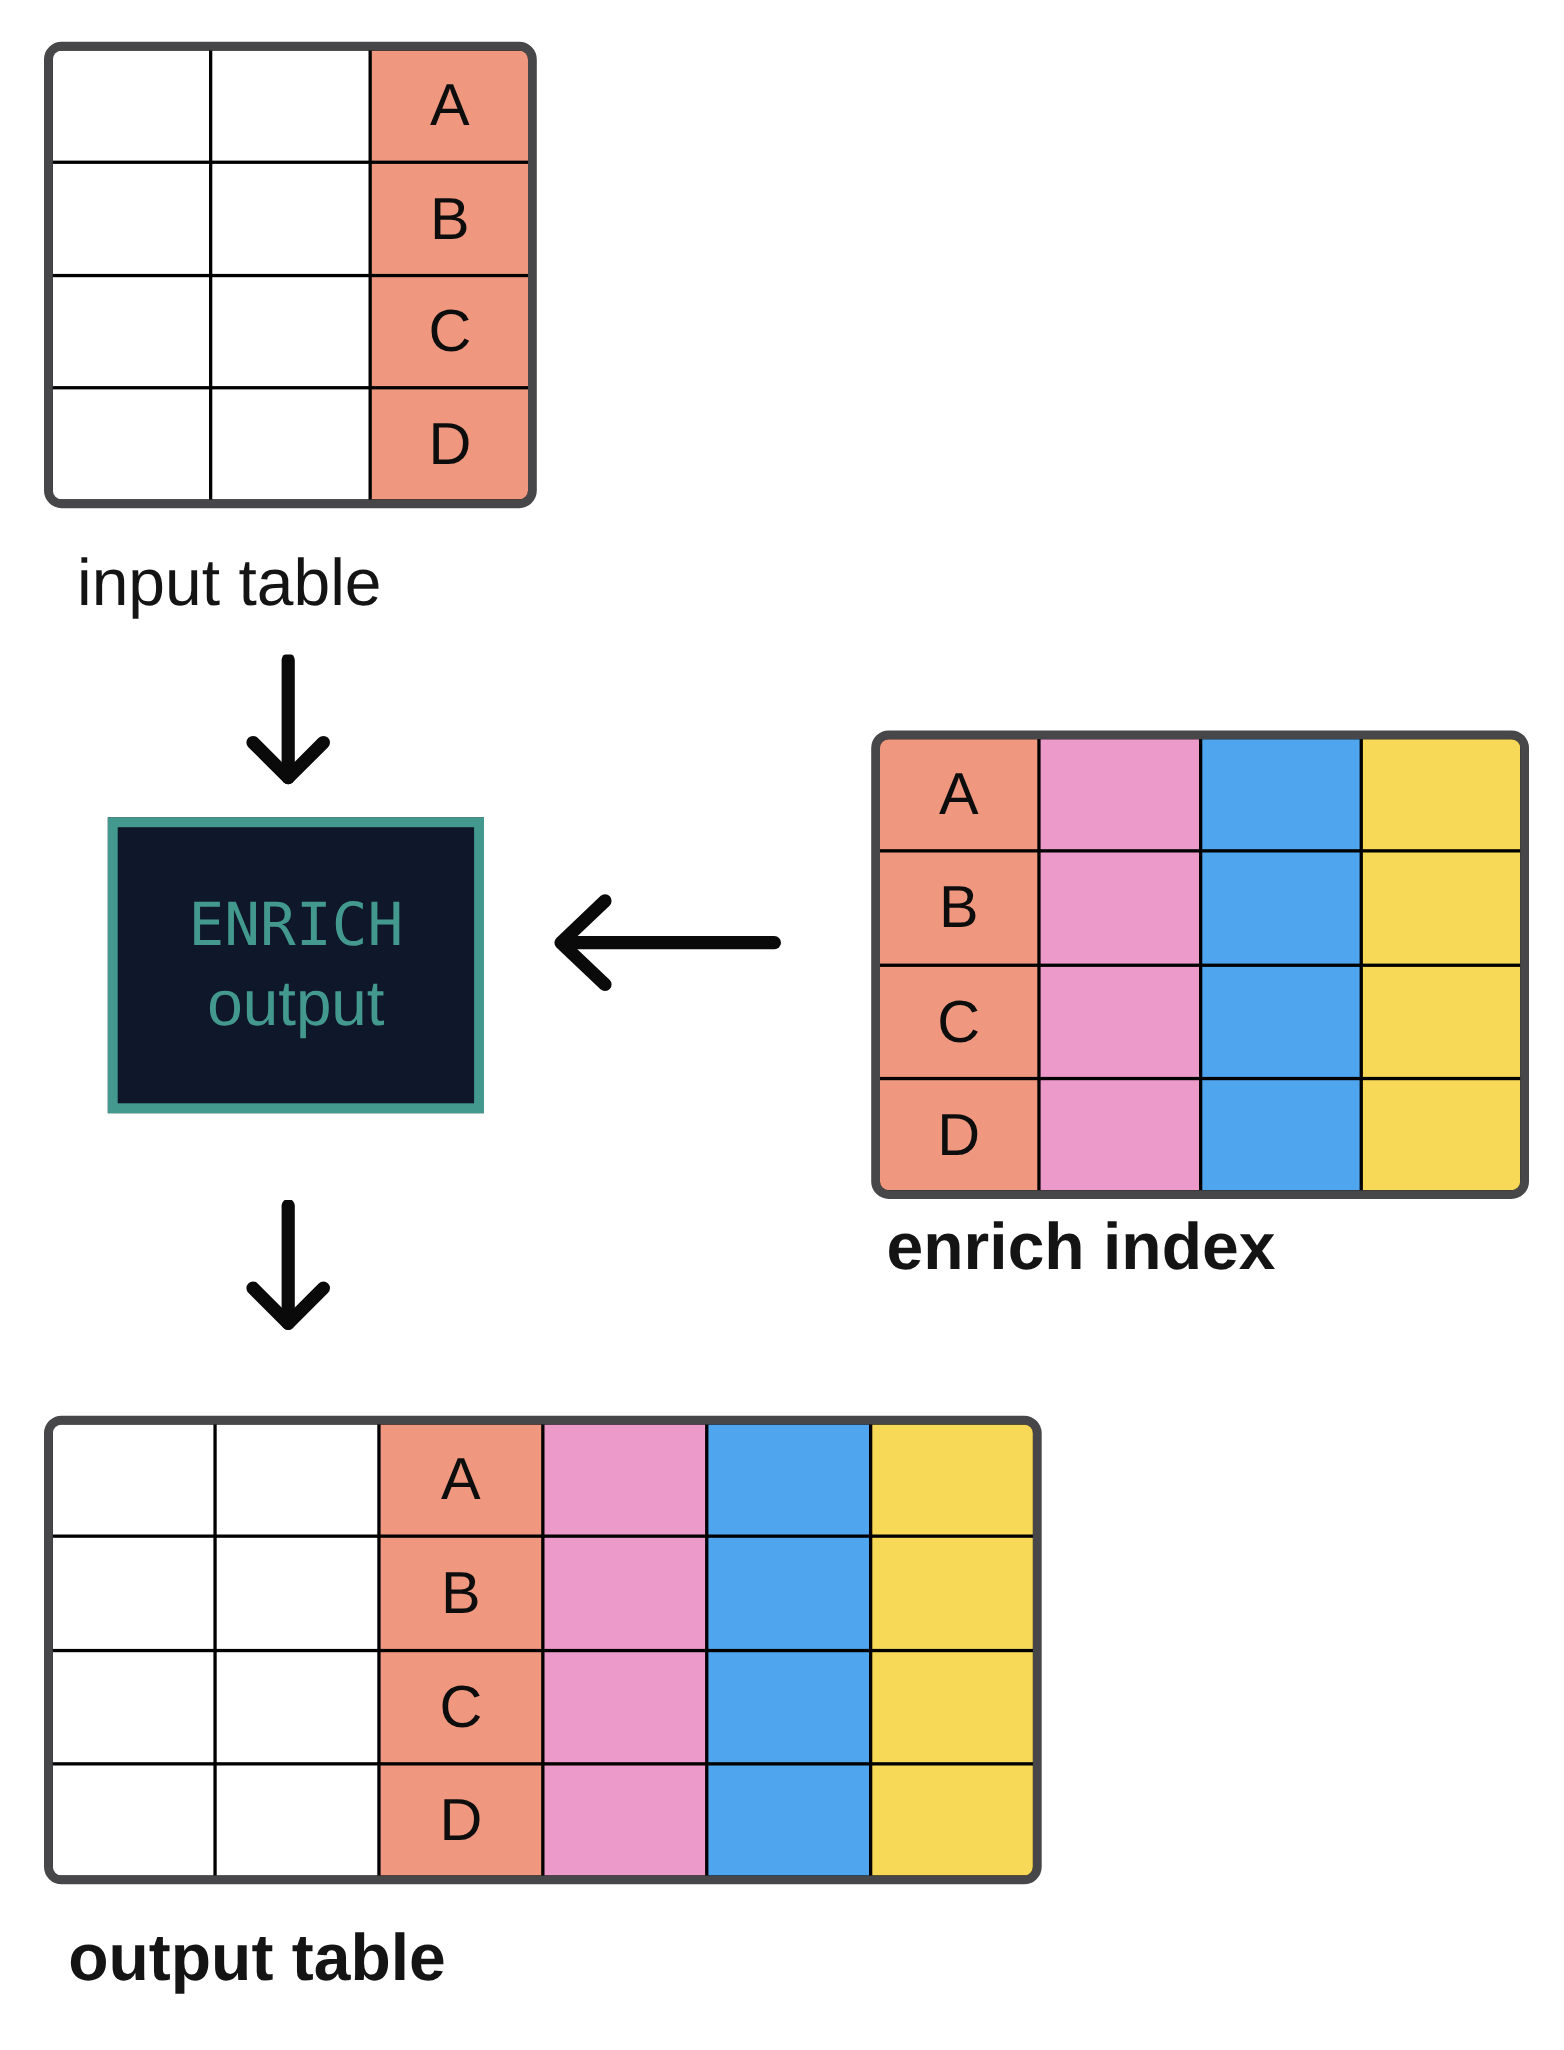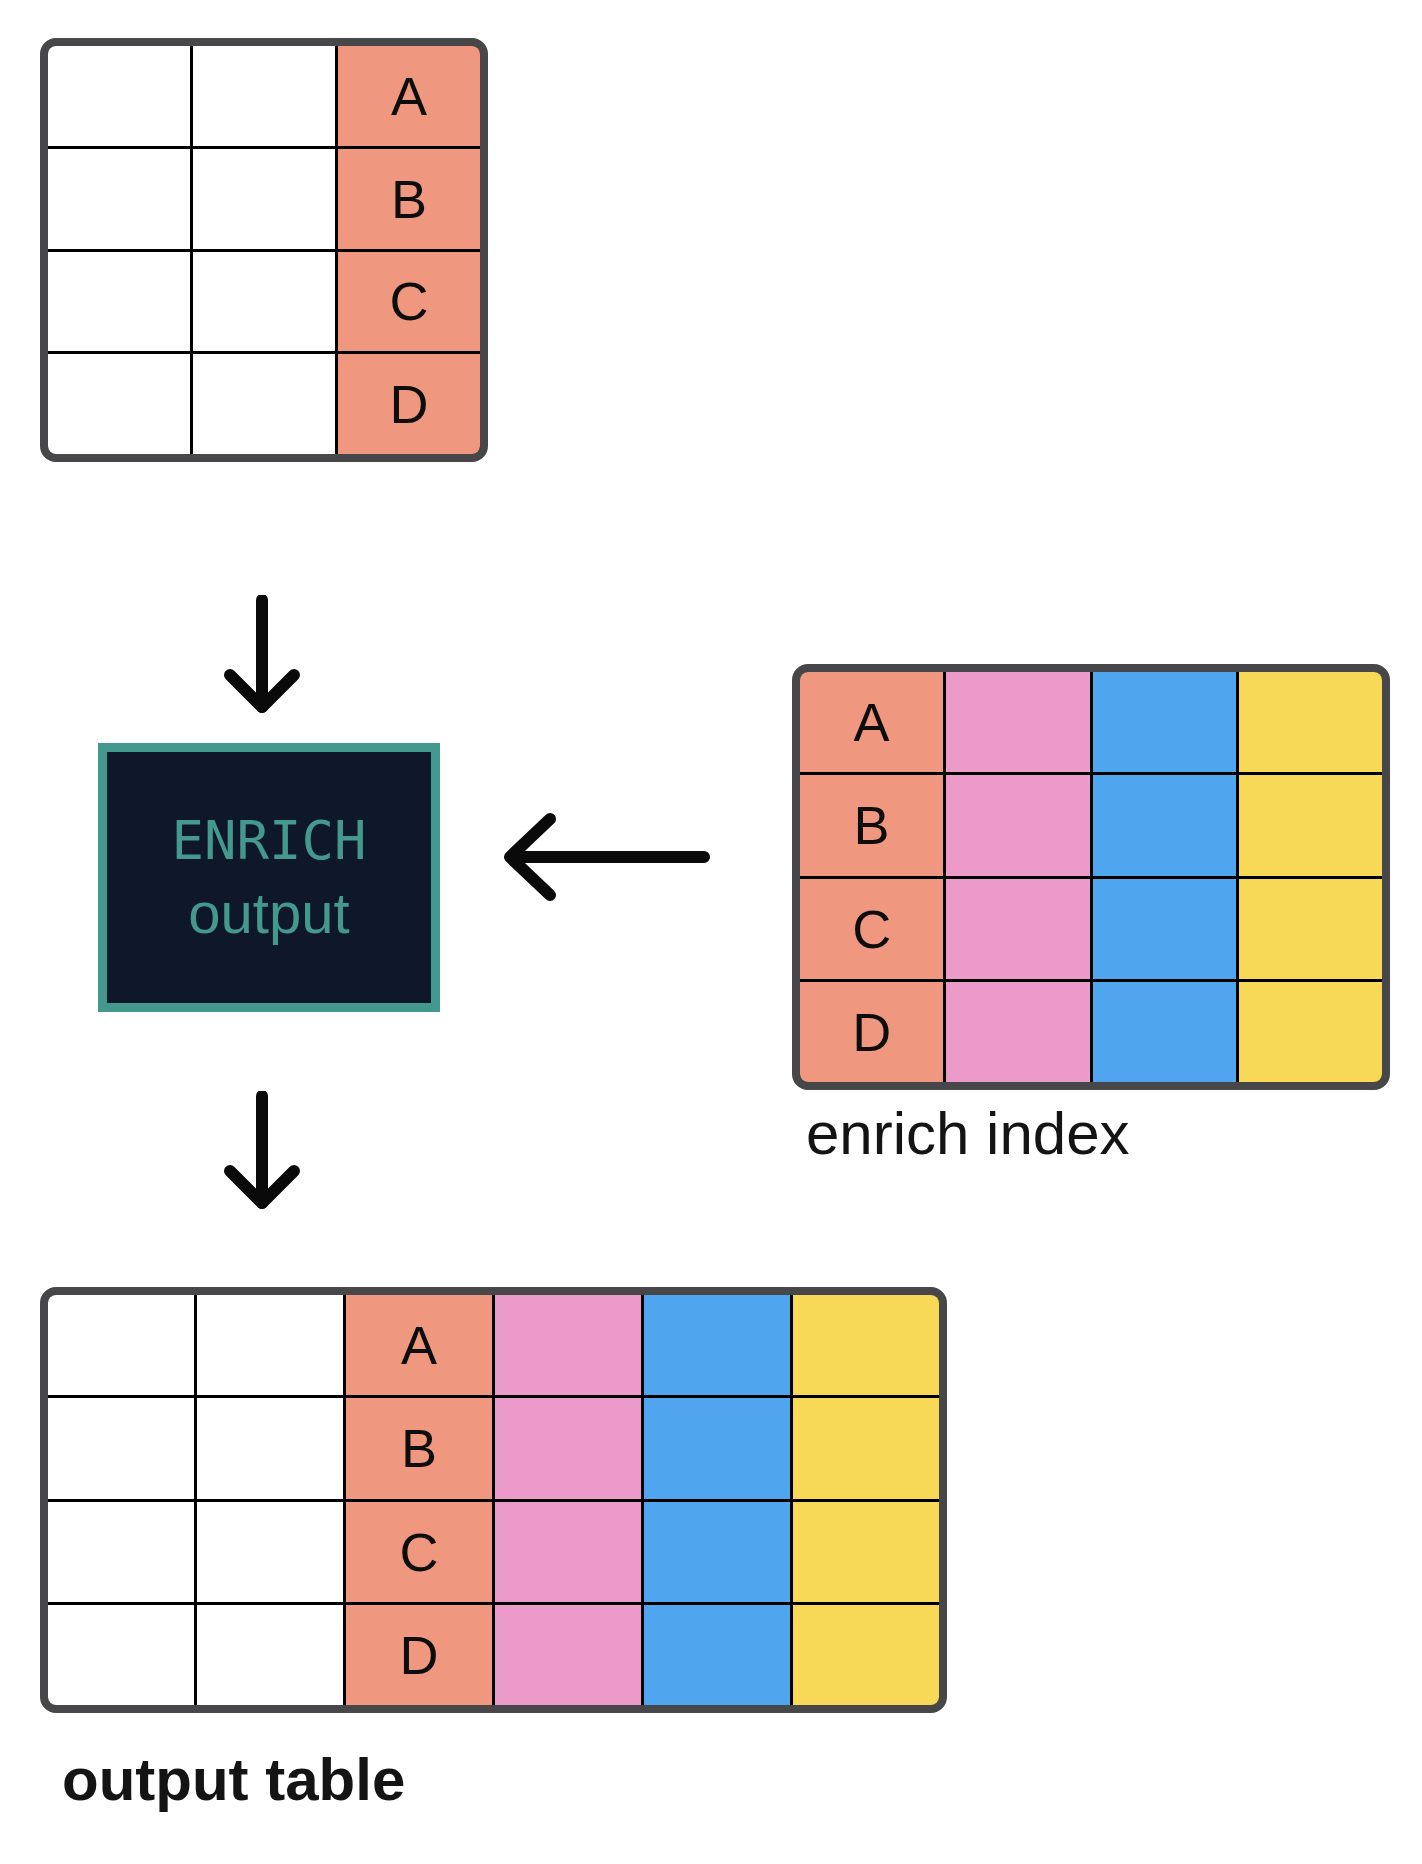--- a/index.html
+++ b/index.html
@@ -38,21 +38,21 @@
 
   
   .diagram-label {
     position: absolute;
     font-size: 60px;
     line-height: 1.05;
     color: var(--text, #141414);
     white-space: nowrap;
   }
   #label-input  { left: 70px;  top: 498px;  }
-  #label-enrich { left: 806px; top: 1102px; }
+  #label-enrich { left: 806px; top: 1102px; font-weight: bold; }
   #label-output { left: 62px;  top: 1748px; font-weight: bold; }
 
   
   #command-box {
     position: absolute;
     left: 98px; top: 743px;
     width: 342px; height: 269px;
     box-sizing: border-box;
     border: 9px solid var(--command-accent, #43998D);
     background: #0f172a;
@@ -100,20 +100,21 @@
       <div class="cell" style="background: rgb(255, 255, 255);"></div>
       <div class="cell" style="background: rgb(255, 255, 255);"></div>
       <div class="cell" style="background: rgb(239, 152, 127);">B</div>
       <div class="cell" style="background: rgb(255, 255, 255);"></div>
       <div class="cell" style="background: rgb(255, 255, 255);"></div>
       <div class="cell" style="background: rgb(239, 152, 127);">C</div>
       <div class="cell" style="background: rgb(255, 255, 255);"></div>
       <div class="cell" style="background: rgb(255, 255, 255);"></div>
       <div class="cell" style="background: rgb(239, 152, 127);">D</div>
     </div>
+  <div id="label-input" class="diagram-label">input table</div>
 
   <svg id="arrow-input-to-command" class="arrow" width="90" height="122" viewBox="0 0 90 122">
     <path d="M45 5 V112"></path>
     <path d="M13 80 L45 112 L77 80"></path>
   </svg>
 
   <div id="command-box">
     <div class="cmd-line1">ENRICH</div>
     <div class="cmd-line2">output</div>
   </div>

